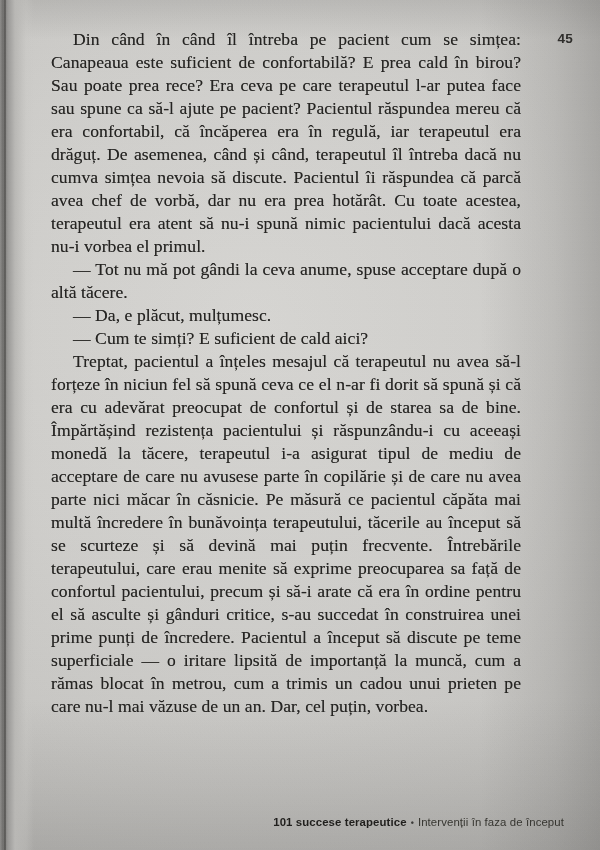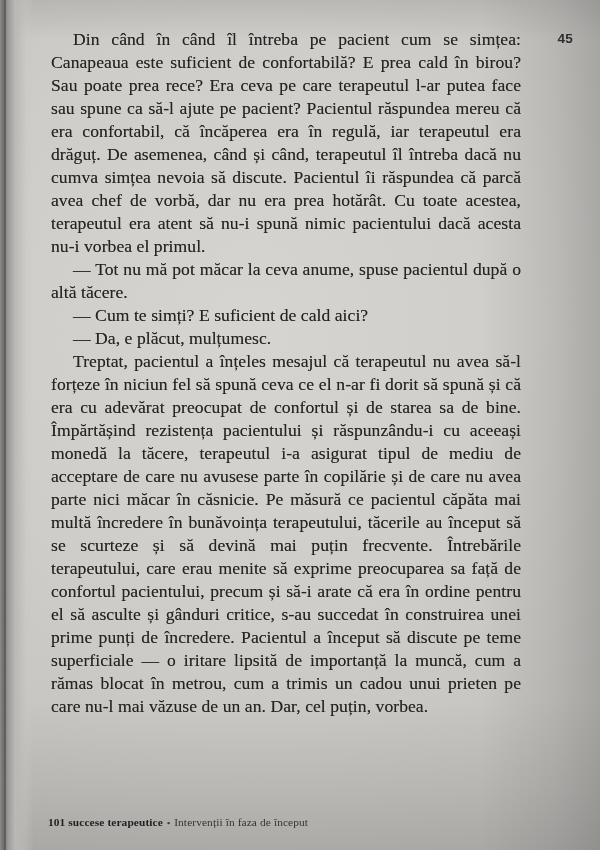--- a/index.html
+++ b/index.html
@@ -124,22 +124,22 @@
     text-shadow: 0 0 0.45px rgba(40,39,37,0.50);
   }
   .para.dialogue  { text-indent: 22px; }
 
   
   .footer {
     position: absolute;
     left: 48px;
     right: 36px;
     bottom: 22px;
-    text-align: left;
-    font-family: Liberation Serif, serif;
+    text-align: right;
+    font-family: Liberation Sans, sans-serif;
     font-size: 11.4px;
     color: #2c2b29;
     letter-spacing: 0.1px;
     white-space: nowrap;
   }
   .footer .book-title {
     font-weight: 700;
     color: #1f1e1c;
   }
   .footer .sep {
@@ -176,23 +176,23 @@
   <div class="edge-bottom"></div>
 
   <div class="gutter"></div>
   <div class="gutter-line"></div>
 
 
   <div class="folio">45</div>
 
   <div class="text-column">
     <p class="para">Din când în când îl întreba pe pacient cum se simțea: Canapeaua este suficient de confortabilă? E prea cald în birou? Sau poate prea rece? Era ceva pe care terapeutul l-ar putea face sau spune ca să-l ajute pe pacient? Pacientul răspundea mereu că era confortabil, că încăperea era în regulă, iar terapeutul era drăguț. De asemenea, când și când, terapeutul îl întreba dacă nu cumva simțea nevoia să discute. Pacientul îi răspundea că parcă avea chef de vorbă, dar nu era prea hotărât. Cu toate acestea, terapeutul era atent să nu-i spună nimic pacientului dacă acesta nu-i vorbea el primul.</p>
-    <p class="para dialogue">— Tot nu mă pot măcar la ceva anume, spuse pacientul după o altă tăcere.</p>
+    <p class="para dialogue">— Tot nu mă pot gândi la ceva anume, spuse acceptare după o altă tăcere.</p>
+    <p class="para dialogue">— Da, e plăcut, mulțumesc.</p>
     <p class="para dialogue">— Cum te simți? E suficient de cald aici?</p>
-    <p class="para dialogue">— Da, e plăcut, mulțumesc.</p>
     <p class="para">Treptat, pacientul a înțeles mesajul că terapeutul nu avea să-l forțeze în niciun fel să spună ceva ce el n-ar fi dorit să spună și că era cu adevărat preocupat de confortul și de starea sa de bine. Împărtășind rezistența pacientului și răspunzându-i cu aceeași monedă la tăcere, terapeutul i-a asigurat tipul de mediu de acceptare de care nu avusese parte în copilărie și de care nu avea parte nici măcar în căsnicie. Pe măsură ce pacientul căpăta mai multă încredere în bunăvoința terapeutului, tăcerile au început să se scurteze și să devină mai puțin frecvente. Întrebările terapeutului, care erau menite să exprime preocuparea sa față de confortul pacientului, precum și să-i arate că era în ordine pentru el să asculte și gânduri critice, s-au succedat în construirea unei prime punți de încredere. Pacientul a început să discute pe teme superficiale — o iritare lipsită de importanță la muncă, cum a rămas blocat în metrou, cum a trimis un cadou unui prieten pe care nu-l mai văzuse de un an. Dar, cel puțin, vorbea.</p>
   </div>
 
   <div class="footer">
     <span class="book-title">101 succese terapeutice</span><span class="sep">•</span><span class="chapter">Intervenții în faza de început</span>
   </div>
 
   <div class="grain"></div>
 </div>
 

